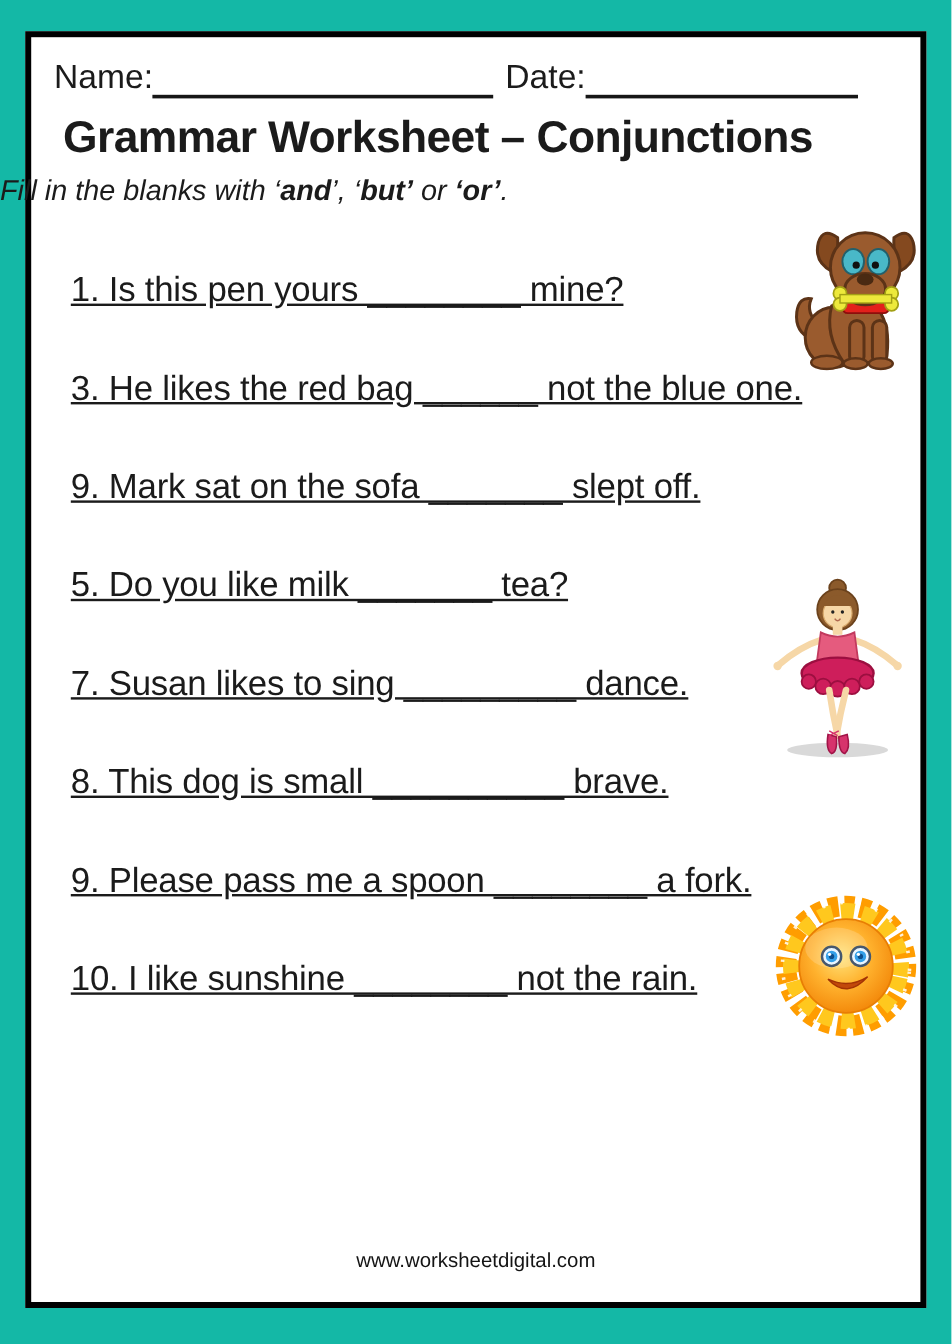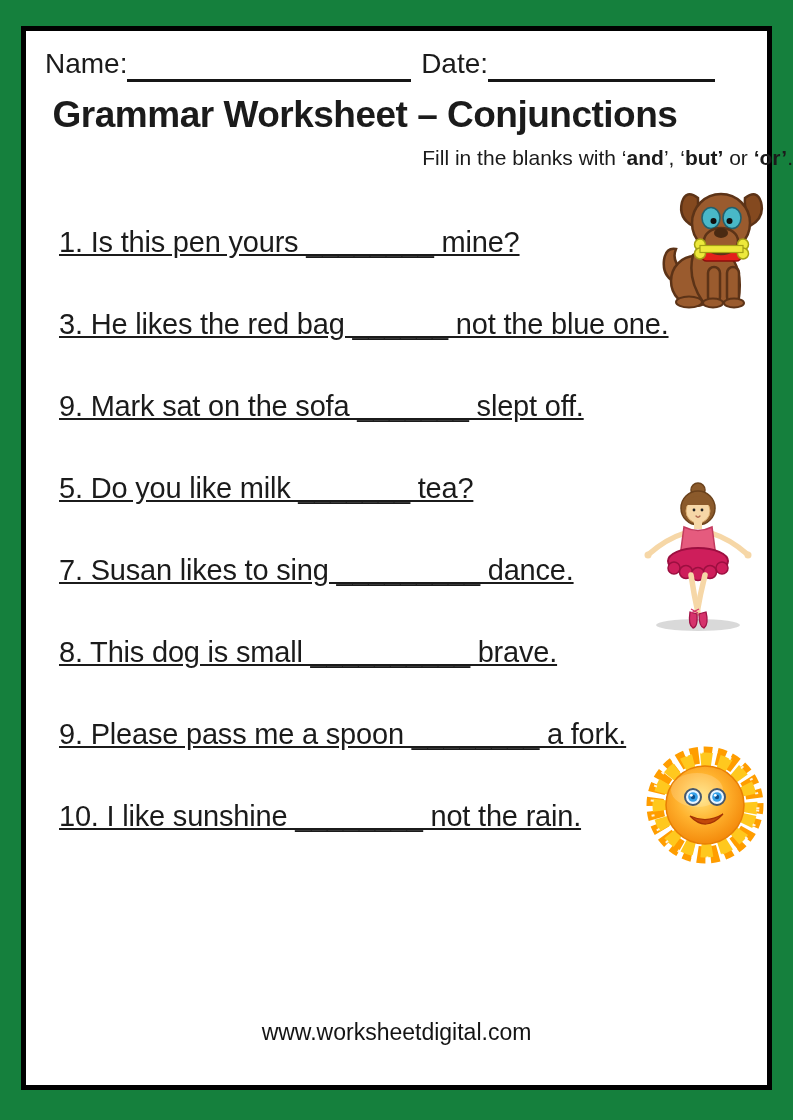--- a/index.html
+++ b/index.html
@@ -1,48 +1,48 @@
 <!DOCTYPE html>
 <html><head>
 <meta charset="utf-8">
 <style>
   html, body { margin:0; padding:0; background:#ffffff; }
   body { width:793px; height:1120px; font-family:"Liberation Sans", sans-serif; color:#1b1b1b; }
-  .page { position:relative; width:793px; height:1120px; background:#15803d; overflow:hidden; }
+  .page { position:relative; width:793px; height:1120px; background:#14b8a6; overflow:hidden; }
   .frame {
     position:absolute; left:21px; top:26px; width:751px; height:1064px;
     border:5px solid #000; box-sizing:border-box; background:#fff;
   }
   .header {
     position:absolute; left:45px; top:44px; width:670px; height:38px;
     display:flex; align-items:flex-end; font-size:28px;
   }
   .hlabel { padding-bottom:2px; white-space:nowrap; }
   .hline { border-bottom:3px solid #161616; height:32px; }
   .hline.name-line { flex:1.25; margin-right:10px; }
   .hline.date-line { flex:1.0; }
   .title {
     position:absolute; left:0; top:94px; width:730px; margin:0;
     text-align:center; font-size:37px; font-weight:bold; letter-spacing:-0.5px;
   }
   .subtitle {
     position:absolute; left:0; top:146px; width:793px;
-    text-align:right; font-size:21px;
+    text-align:left; font-size:24px;font-style:italic;
   }
   .subtitle .b { font-weight:bold; }
   .questions { position:absolute; left:59px; top:201px; width:706px;text-decoration:underline; }
   .q { font-size:29px; line-height:82px; white-space:nowrap; letter-spacing:-0.2px; }
   .clip { position:absolute; }
   .clip svg { width:100%; height:100%; display:block; }
   .clip-dog { left:658px; top:183px; width:108px; height:126px; }
   .clip-ballerina { left:636px; top:481px; width:124px; height:153px; }
   .clip-sun { left:642px; top:745px; width:126px; height:122px; }
   .footer {
-    position:absolute; left:0; top:1019px; width:793px;
-    text-align:center; font-size:23px; color:#141414;
+    position:absolute; left:0; top:1041px; width:793px;
+    text-align:center; font-size:17px; color:#141414;
   }
 </style>
 </head>
 <body>
 
 <div class="page">
   <div class="frame"></div>
 
   <div class="header">
     <span class="hlabel">Name:</span>

